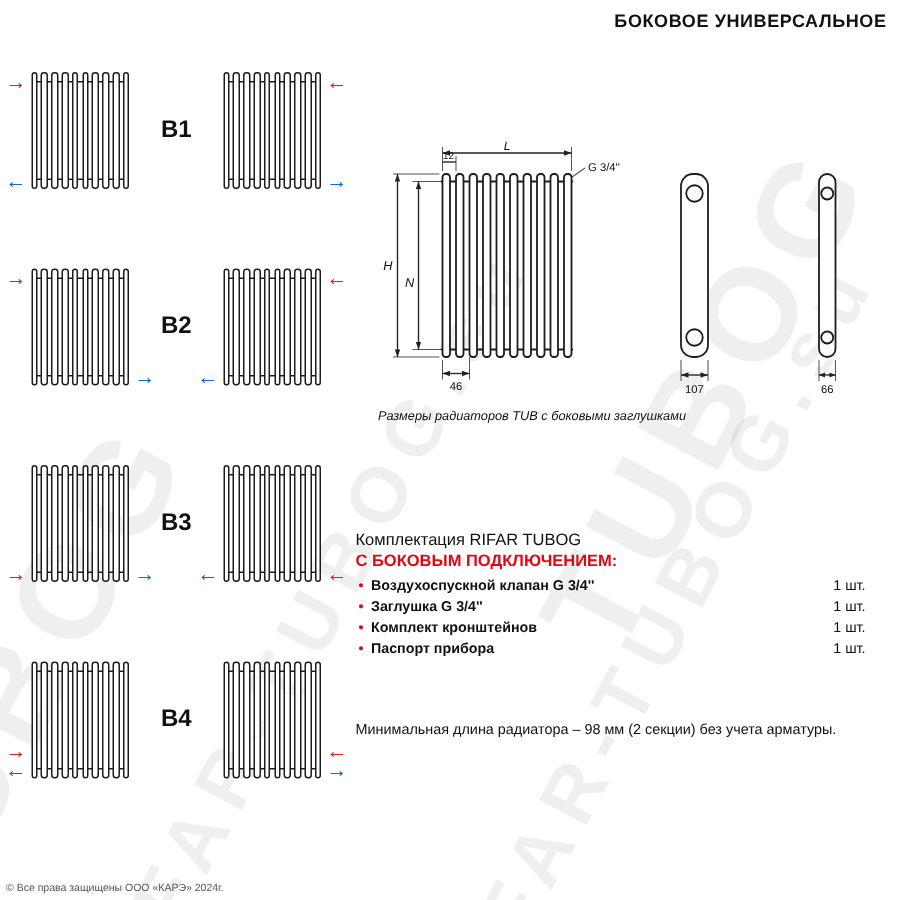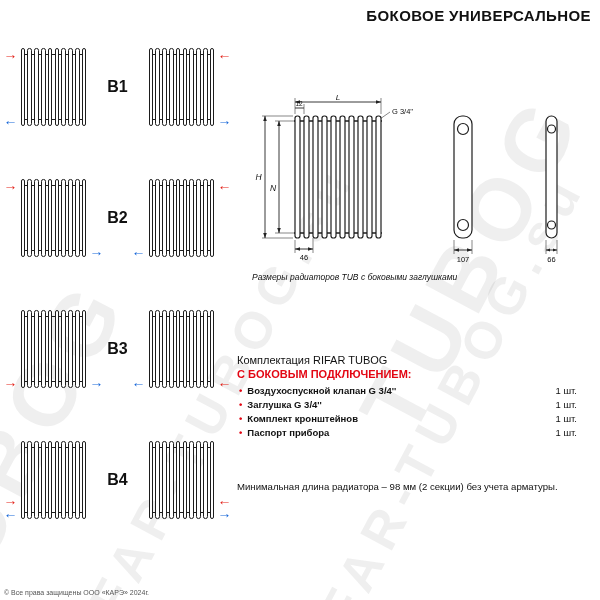--- a/index.html
+++ b/index.html
@@ -21,21 +21,21 @@
     letter-spacing:10px;
   }
   .wm1{ font-size:88px; left:-70px; top:560px; }
   .wm2{ font-size:52px; left:70px;  top:645px; }
   .wm3{ font-size:52px; left:300px; top:655px; }
   .wm4{ font-size:88px; left:385px; top:375px; }
 
   
   .title{
     position:absolute; top:7px; right:9px; z-index:2;
-    text-align:center; font-weight:bold; font-size:15px;
+    text-align:center; font-weight:bold; font-size:12px;
     line-height:1.22; letter-spacing:.4px;
   }
 
   
   .schemes{ position:absolute; left:0; top:38px; width:235px; z-index:1; }
   .scheme-row{
     height:97px; margin-bottom:34px;
     display:flex; align-items:center; justify-content:center;
   }
   .rad-wrap{ position:relative; width:66px; height:78px; margin:0 14px; }

